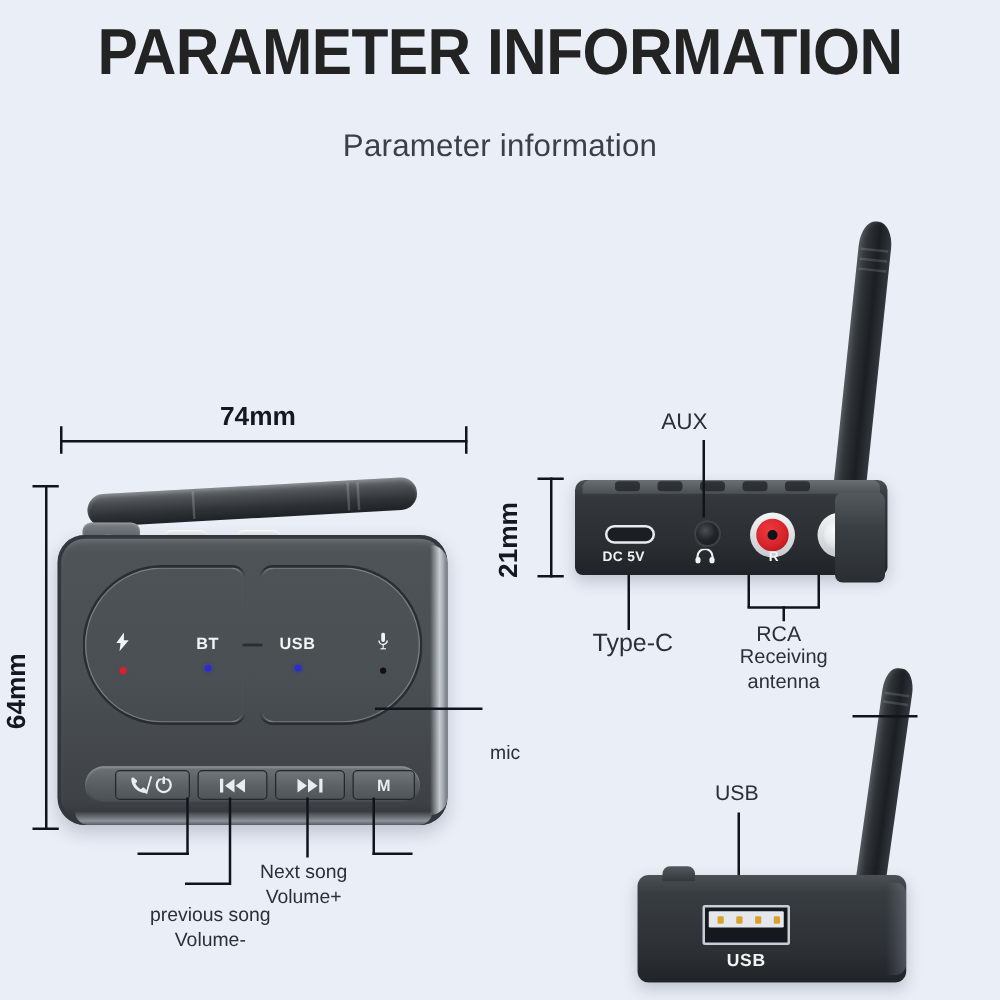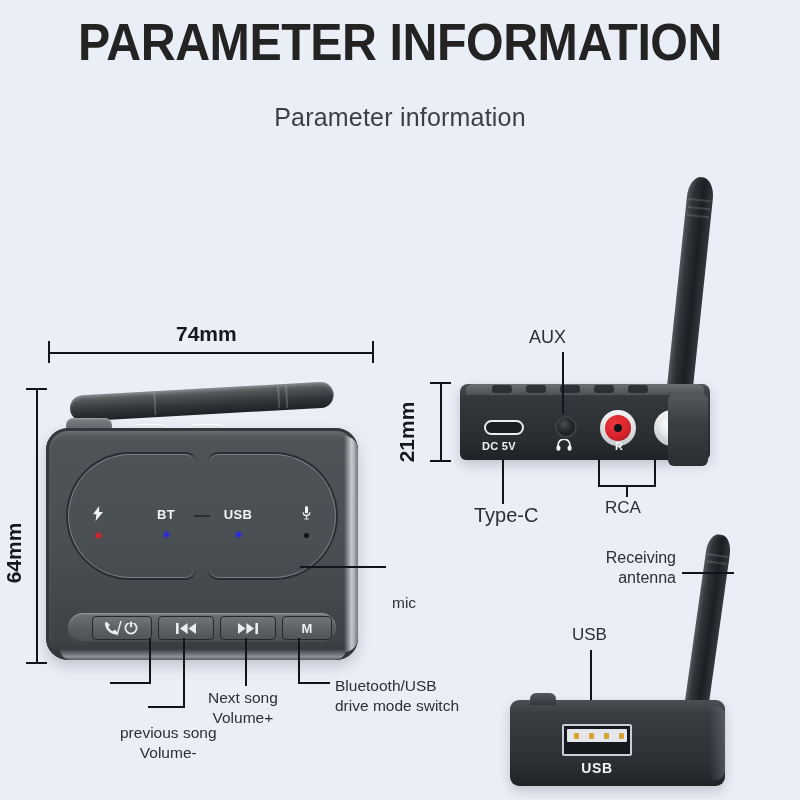--- a/index.html
+++ b/index.html
@@ -497,24 +497,20 @@
   </div>
 
   <div class="rule v-rule" style="left:245px; top:638px; height:48px; width:1.8px;"></div>
   <div class="callout" style="left:208px; top:688px;">
     <div>Next song</div>
     <div style="text-align:center;">Volume+</div>
   </div>
 
   <div class="rule v-rule" style="left:298px; top:638px; height:46px; width:1.8px;"></div>
   <div class="rule h-rule" style="left:298px; top:682px; width:32px; height:1.8px;"></div>
-  <div class="callout" style="left:335px; top:676px;">
-    <div>Bluetooth/USB</div>
-    <div>drive mode switch</div>
-  </div>
 
   <div class="ant-v" style="left:665px; top:176px; width:26px; height:230px; transform:rotate(6deg); transform-origin:50% 100%;">
     <div class="ring" style="top:22px;"></div>
     <div class="ring" style="top:30px;"></div>
     <div class="ring" style="top:38px;"></div>
   </div>
 
   <div id="rear-device">
     <div class="rear-body">
       <div class="rear-top-lip">
@@ -563,21 +559,21 @@
   <div class="rule v-rule" style="left:654px; top:460px; height:26px; width:1.8px;"></div>
   <div class="rule h-rule" style="left:598px; top:485px; width:58px; height:1.8px;"></div>
   <div class="rule v-rule" style="left:626px; top:485px; height:12px; width:1.8px;"></div>
   <div class="callout" style="left:605px; top:498px; font-size:17px;">RCA</div>
 
   <div class="ant-v" style="left:682px; top:533px; width:24px; height:190px; transform:rotate(8deg); transform-origin:50% 100%;">
     <div class="ring" style="top:20px;"></div>
     <div class="ring" style="top:27px;"></div>
   </div>
 
-  <div class="callout" style="left:578px; top:548px; font-size:16px; text-align:right; width:98px;">
+  <div class="callout" style="left:578px; top:516px; font-size:16px; text-align:center; width:98px;">
     <div>Receiving</div>
     <div>antenna</div>
   </div>
   <div class="rule h-rule" style="left:682px; top:572px; width:52px; height:1.8px;"></div>
 
   <div class="callout" style="left:572px; top:625px; font-size:17px;">USB</div>
   <div class="rule v-rule" style="left:590px; top:650px; height:76px; width:1.8px;"></div>
 
   <div id="usb-device">
     <div class="usb-body">

